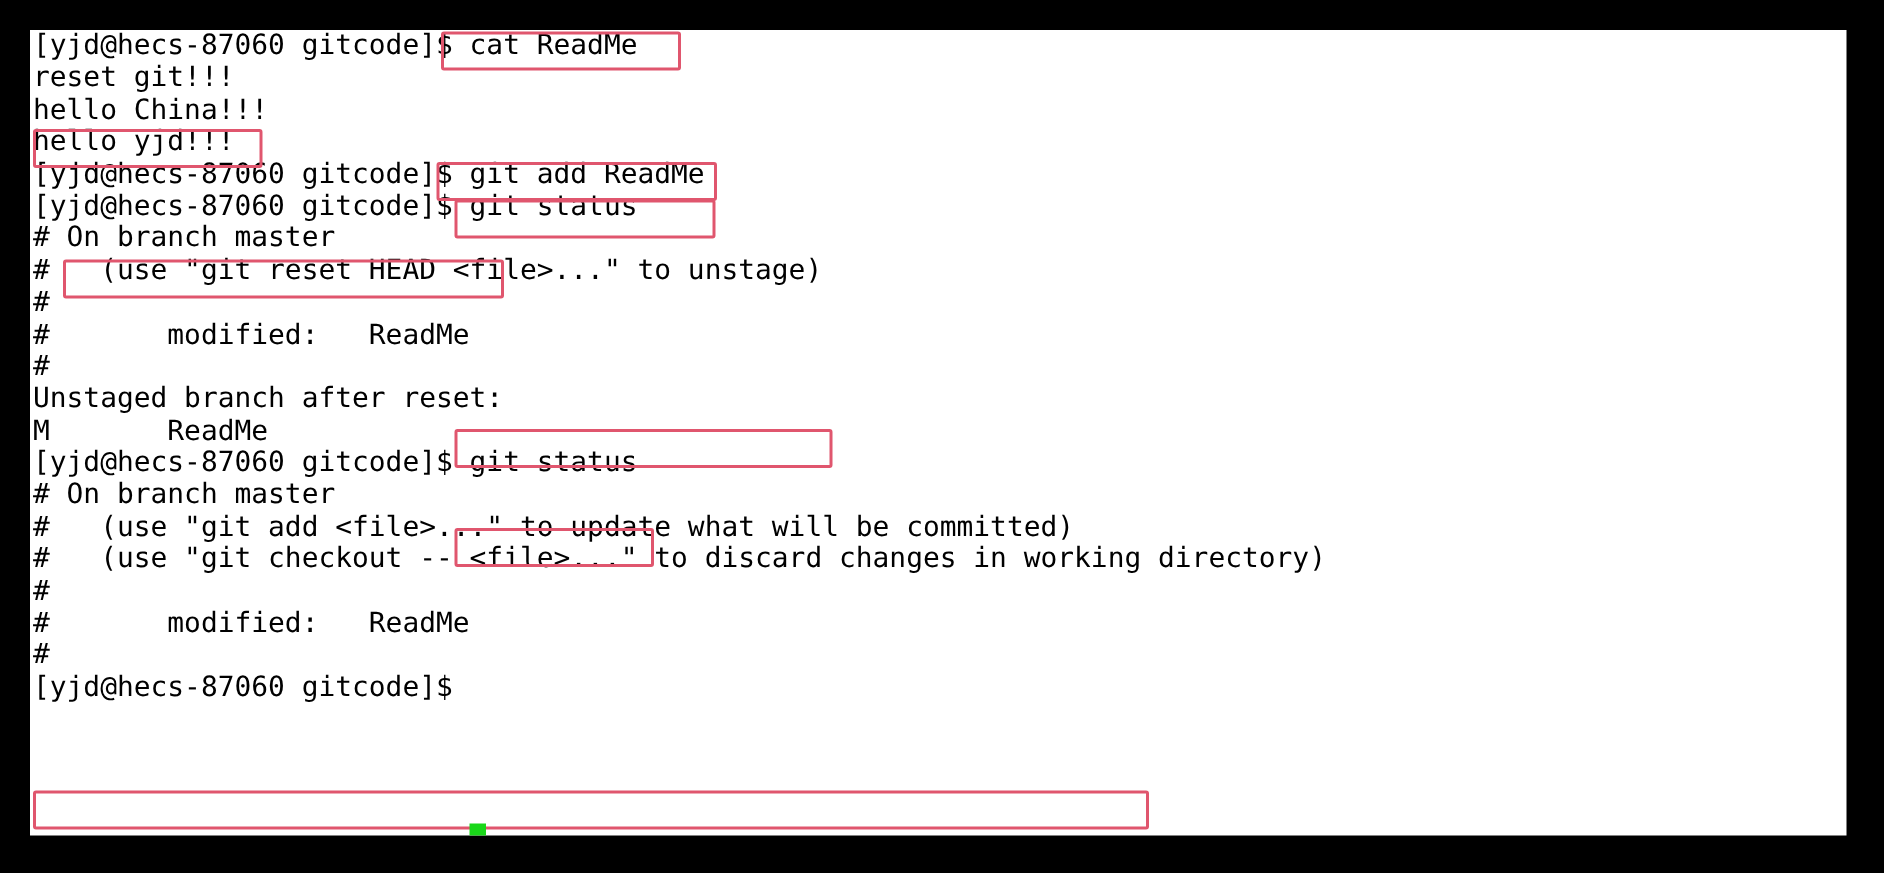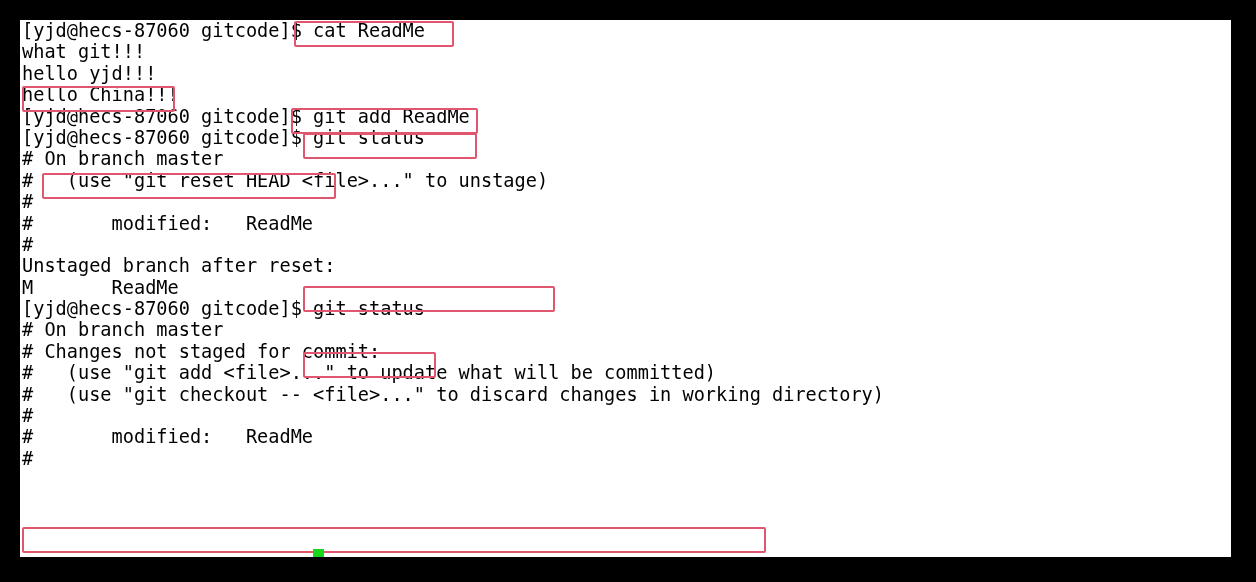--- a/index.html
+++ b/index.html
@@ -57,40 +57,40 @@
     height: 17px;
   }
 </style>
 </head>
 <body>
 
 <div id="screen">
   <div id="terminal">
     <div id="lines">
         <div class="line"><span class="txt">[yjd@hecs-87060 gitcode]$ cat ReadMe</span></div>
-        <div class="line"><span class="txt">what git!!!</span></div>
+        <div class="line"><span class="txt">reset git!!!</span></div>
+        <div class="line"><span class="txt">hello China!!!</span></div>
         <div class="line"><span class="txt">hello yjd!!!</span></div>
-        <div class="line"><span class="txt">hello China!!!</span></div>
         <div class="line"><span class="txt">[yjd@hecs-87060 gitcode]$ git add ReadMe</span></div>
         <div class="line"><span class="txt">[yjd@hecs-87060 gitcode]$ git status</span></div>
         <div class="line"><span class="txt"># On branch master</span></div>
         <div class="line"><span class="txt">#   (use "git reset HEAD &lt;file&gt;..." to unstage)</span></div>
         <div class="line"><span class="txt">#</span></div>
         <div class="line"><span class="txt">#       modified:   ReadMe</span></div>
         <div class="line"><span class="txt">#</span></div>
         <div class="line"><span class="txt">Unstaged branch after reset:</span></div>
         <div class="line"><span class="txt">M       ReadMe</span></div>
         <div class="line"><span class="txt">[yjd@hecs-87060 gitcode]$ git status</span></div>
         <div class="line"><span class="txt"># On branch master</span></div>
-        <div class="line"><span class="txt"># Changes not staged for commit:</span></div>
         <div class="line"><span class="txt">#   (use "git add &lt;file&gt;..." to update what will be committed)</span></div>
         <div class="line"><span class="txt">#   (use "git checkout -- &lt;file&gt;..." to discard changes in working directory)</span></div>
         <div class="line"><span class="txt">#</span></div>
         <div class="line"><span class="txt">#       modified:   ReadMe</span></div>
         <div class="line"><span class="txt">#</span></div>
+        <div class="line"><span class="txt">[yjd@hecs-87060 gitcode]$ </span></div>
       </div>
     <div id="overlays">
         <div class="hl" style="left: 274px; top: 1px; width: 160px; height: 26px; border-color: rgb(224, 86, 110);"></div>
         <div class="hl" style="left: 2px; top: 66px; width: 153px; height: 26px; border-color: rgb(224, 86, 110);"></div>
         <div class="hl" style="left: 271px; top: 88px; width: 187px; height: 26px; border-color: rgb(224, 86, 110);"></div>
         <div class="hl" style="left: 283px; top: 113px; width: 174px; height: 26px; border-color: rgb(224, 86, 110);"></div>
         <div class="hl" style="left: 22px; top: 153px; width: 294px; height: 26px; border-color: rgb(224, 86, 110);"></div>
         <div class="hl" style="left: 283px; top: 266px; width: 252px; height: 26px; border-color: rgb(224, 86, 110);"></div>
         <div class="hl" style="left: 283px; top: 332px; width: 133px; height: 26px; border-color: rgb(224, 86, 110);"></div>
         <div class="hl" style="left: 2px; top: 507px; width: 744px; height: 26px; border-color: rgb(224, 86, 110);"></div>

